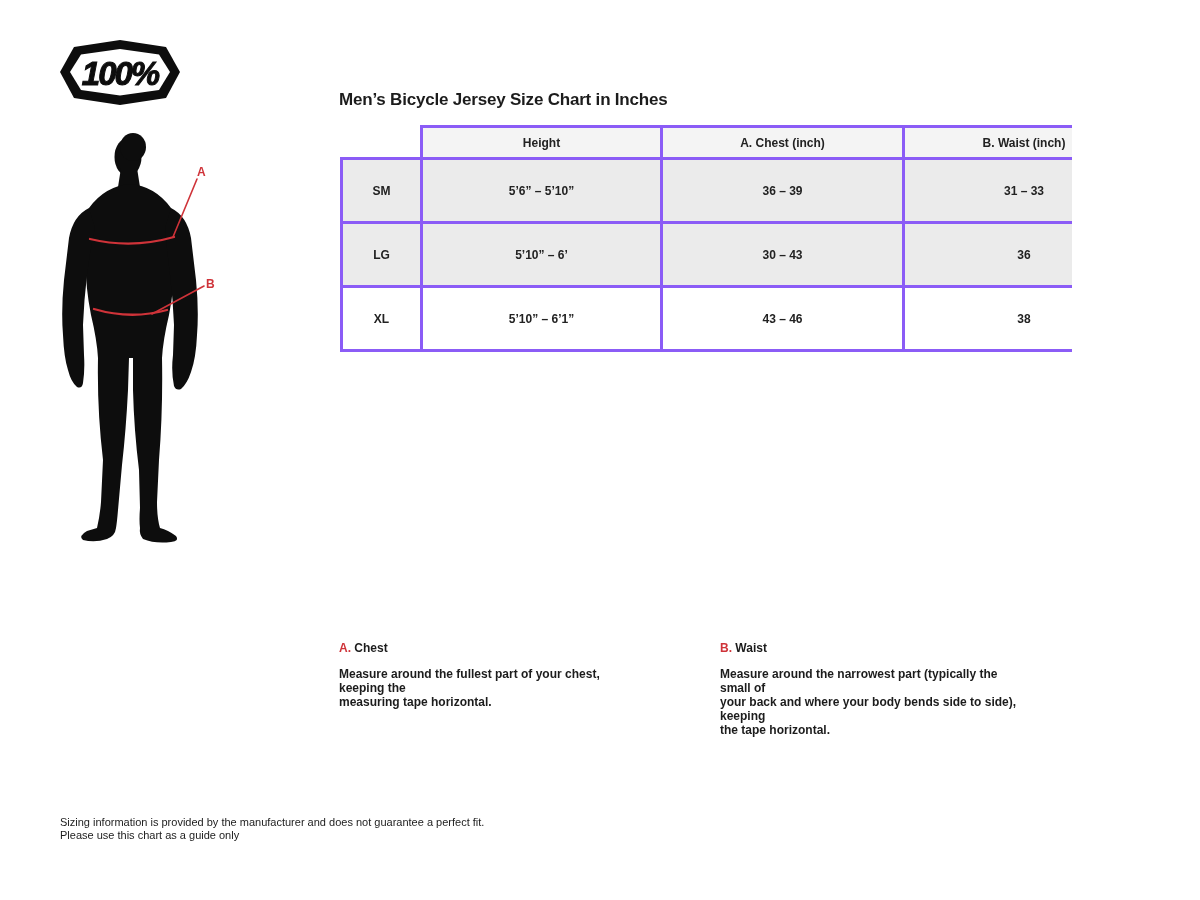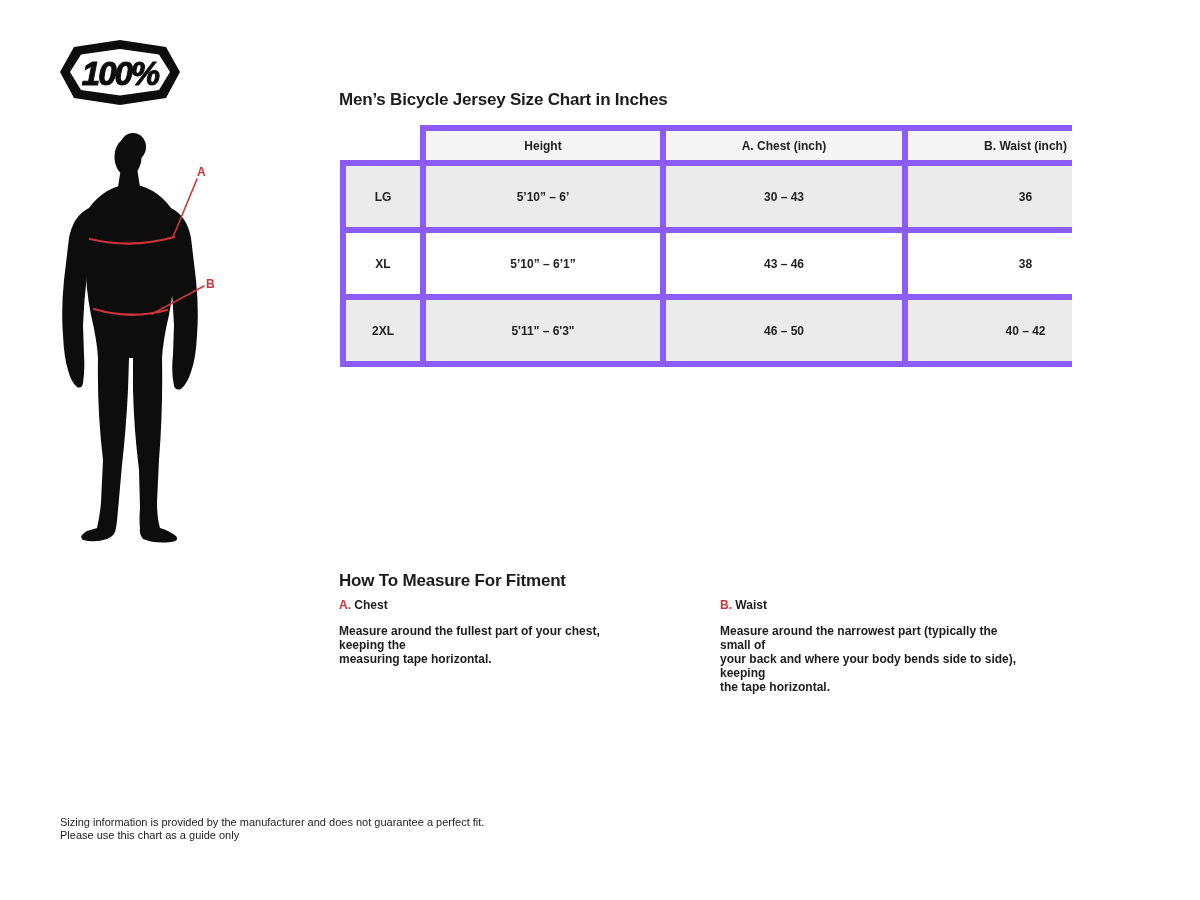--- a/index.html
+++ b/index.html
@@ -6,34 +6,34 @@
   body{font-family:"Liberation Sans",sans-serif;color:#1c1c1c;}
   #stage{position:relative;width:1072px;height:900px;background:#fff;overflow:hidden;}
 
   .abs{position:absolute;}
 
   .page-title{left:339px;top:90px;font-size:17px;font-weight:bold;letter-spacing:-0.2px;}
 
   
   table.size-table{position:absolute;left:340px;top:125px;width:803px;border-collapse:collapse;table-layout:fixed;}
   table.size-table th,table.size-table td{
-    border:6px solid #8b5cf6;text-align:center;vertical-align:middle;
+    border:3px solid #8b5cf6;text-align:center;vertical-align:middle;
     font-size:12px;font-weight:bold;color:#222;padding:0;
   }
   table.size-table th{height:29px;background:#f4f4f4;}
   table.size-table th.corner{border:none;background:#fff;}
   table.size-table td{height:61px;background:#ffffff;}
   table.size-table tr.alt td{background:#ebebeb;}
   col.c-size{width:80px;} col.c-height{width:240px;} col.c-chest{width:242px;} col.c-waist{width:241px;}
 
   .measure-heading{left:339px;top:571px;font-size:17px;font-weight:bold;letter-spacing:-0.2px;}
   .measure-col{top:598px;width:305px;}
   .measure-col.col-a{left:339px;}
   .measure-col.col-b{left:720px;}
-  .measure-sub{font-size:12px;font-weight:bold;}
+  .measure-sub{font-size:12px;font-weight:bold;margin-top:43px;}
   .measure-sub .key{color:#cf3339;}
   .measure-text{margin-top:12px;font-size:12px;font-weight:bold;line-height:14px;white-space:pre-line;}
 
   .footer{left:60px;top:816px;font-size:11px;font-weight:normal;line-height:12.5px;}
 </style>
 </head>
 <body>
 
 <div id="stage">
 
@@ -83,41 +83,40 @@
         <col class="c-waist">
       </colgroup>
     <tbody>
         <tr>
       <th class="corner"></th>
       <th>Height</th>
       <th>A. Chest (inch)</th>
       <th>B. Waist (inch)</th>
     </tr>
     <tr class="alt">
+      <td>SM</td>
+      <td>5’6” – 5’10”</td>
+      <td>36 – 39</td>
+      <td>31 – 33</td>
+    </tr>
+    <tr class="alt">
       <td>LG</td>
       <td>5’10” – 6’</td>
       <td>30 – 43</td>
       <td>36</td>
     </tr>
     <tr>
       <td>XL</td>
       <td>5’10” – 6’1”</td>
       <td>43 – 46</td>
       <td>38</td>
     </tr>
-    <tr class="alt">
-      <td>2XL</td>
-      <td>5'11" – 6'3"</td>
-      <td>46 – 50</td>
-      <td>40 – 42</td>
-    </tr>
   </tbody>
     </table>
 
-  <div class="abs measure-heading">How To Measure For Fitment</div>
 
   <div class="abs measure-col col-a">
     <div class="measure-sub">
       <span class="key">A.</span>
       <span>Chest</span>
     </div>
     <div class="measure-text">Measure around the fullest part of your chest, keeping the
 measuring tape horizontal.</div>
   </div>
 

